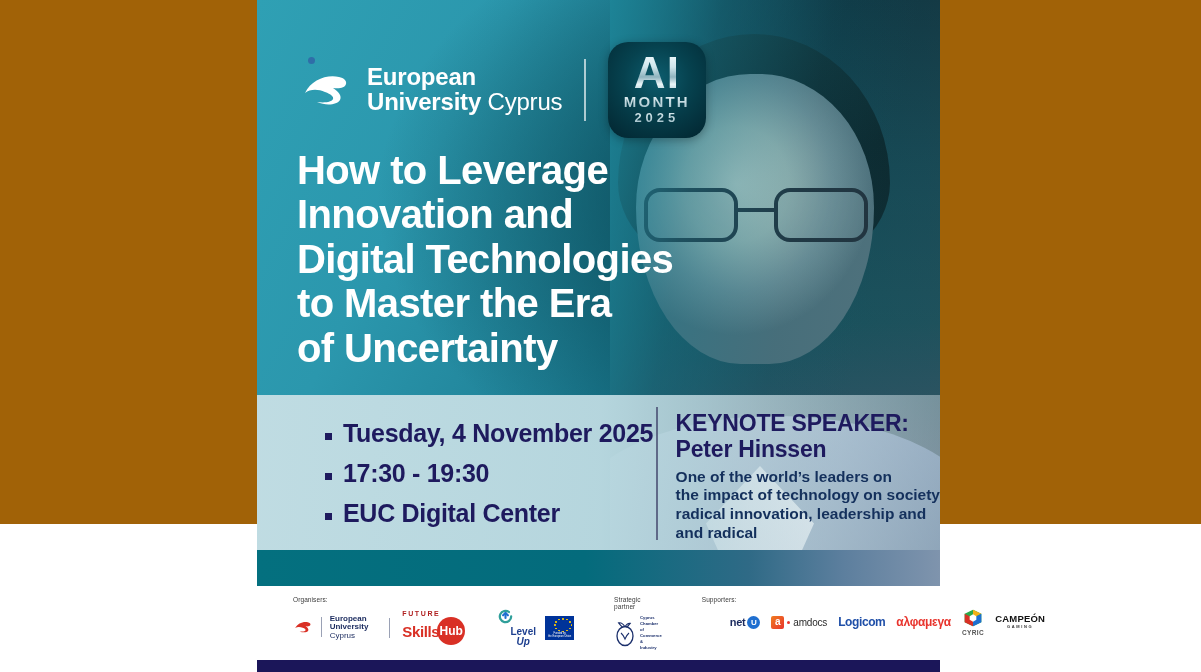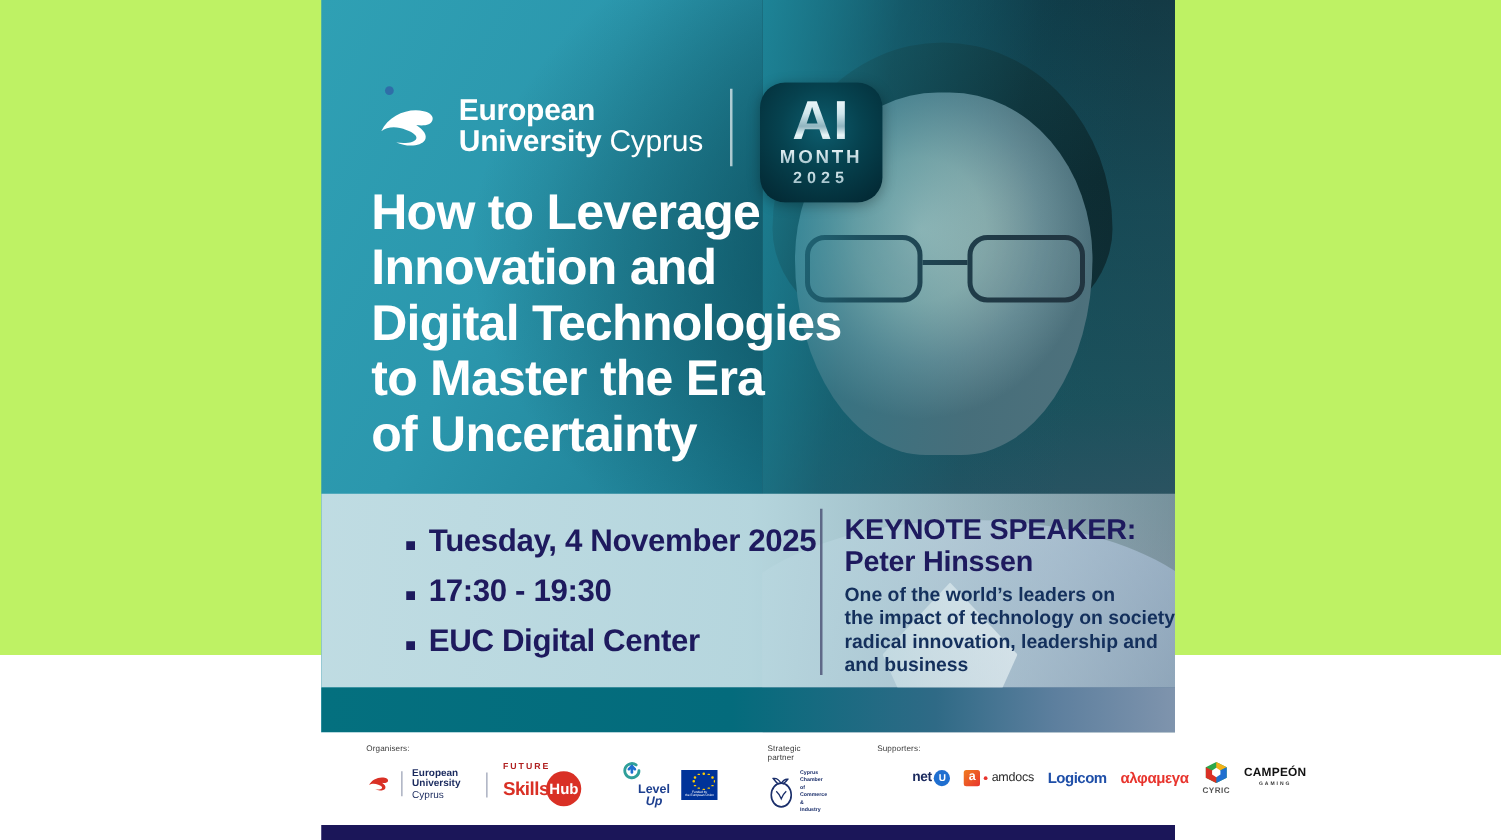--- a/index.html
+++ b/index.html
@@ -2,21 +2,21 @@
 <html><head>
 <meta charset="utf-8">
 <style>
   * { margin:0; padding:0; box-sizing:border-box; }
   html, body {
     width:1201px; height:672px;
     background:#ffffff;
     font-family:"Liberation Sans", sans-serif;
     overflow:hidden;
   }
-  #stage { position:relative; width:1201px; height:524px; background:#bef264; }
+  #stage { position:relative; width:1201px; height:524px; background:#a16207; }
 
   
   .poster {
     position:absolute; left:257px; top:0; width:683px; height:586px;
     overflow:hidden;
     background:
       radial-gradient(120% 90% at 92% 34%, rgba(3,42,52,.92) 0%, rgba(6,62,74,.55) 34%, rgba(6,62,74,0) 62%),
       linear-gradient(118deg, #2fa0b4 0%, #2b97ad 26%, #1f8197 50%, #10697f 70%, #0a5366 86%, #063f50 100%);
   }
 
@@ -73,21 +73,21 @@
   .euc-words { line-height:1.04; color:#fff; }
   .euc-words .l1 { font-size:24px; font-weight:700; letter-spacing:-.2px; }
   .euc-words .l2 { font-size:24px; font-weight:700; letter-spacing:-.2px; }
   .euc-words .l2 em { font-style:normal; font-weight:400; }
   .vdiv { width:1.5px; height:62px; background:rgba(255,255,255,.65); margin:0 22px; }
 
   .ai-badge {
     width:98px; height:96px; border-radius:20px;
     background:radial-gradient(70% 70% at 50% 38%, #0d5d6e 0%, #06424f 48%, #032b36 100%);
     box-shadow:0 2px 10px rgba(0,0,0,.3);
-    display:flex; flex-direction:column; align-items:center; justify-content:center; gap:1px;margin-top:24px;
+    display:flex; flex-direction:column; align-items:center; justify-content:center; gap:1px;
   }
   .ai-badge .ai {
     font-size:44px; font-weight:700; letter-spacing:1px; line-height:.92;
     background:linear-gradient(180deg,#f2fbfd 0%,#cfe6ec 35%,#8fb4bf 60%,#eaf6f9 78%,#a9c9d2 100%);
     -webkit-background-clip:text; background-clip:text; color:transparent;
   }
   .ai-badge .mo {
     font-size:15px; font-weight:700; letter-spacing:2.2px; line-height:1;
     background:linear-gradient(180deg,#eef8fa,#9fbfc9);
     -webkit-background-clip:text; background-clip:text; color:transparent;
@@ -280,21 +280,21 @@
         </div>
       </div>
       <div class="band-div"></div>
       <div class="band-right">
         <div class="kn-title">KEYNOTE SPEAKER:</div>
         <div class="kn-name">Peter Hinssen</div>
         <div class="kn-desc">
           <div>One of the world’s leaders on</div>
           <div>the impact of technology on society</div>
           <div>radical innovation, leadership and</div>
-          <div>and business</div>
+          <div>and radical</div>
         </div>
       </div>
     </div>
 
     <div class="teal-strip"></div>
   </div>
 
   <div class="footer">
 
     <div class="fcol organisers">

